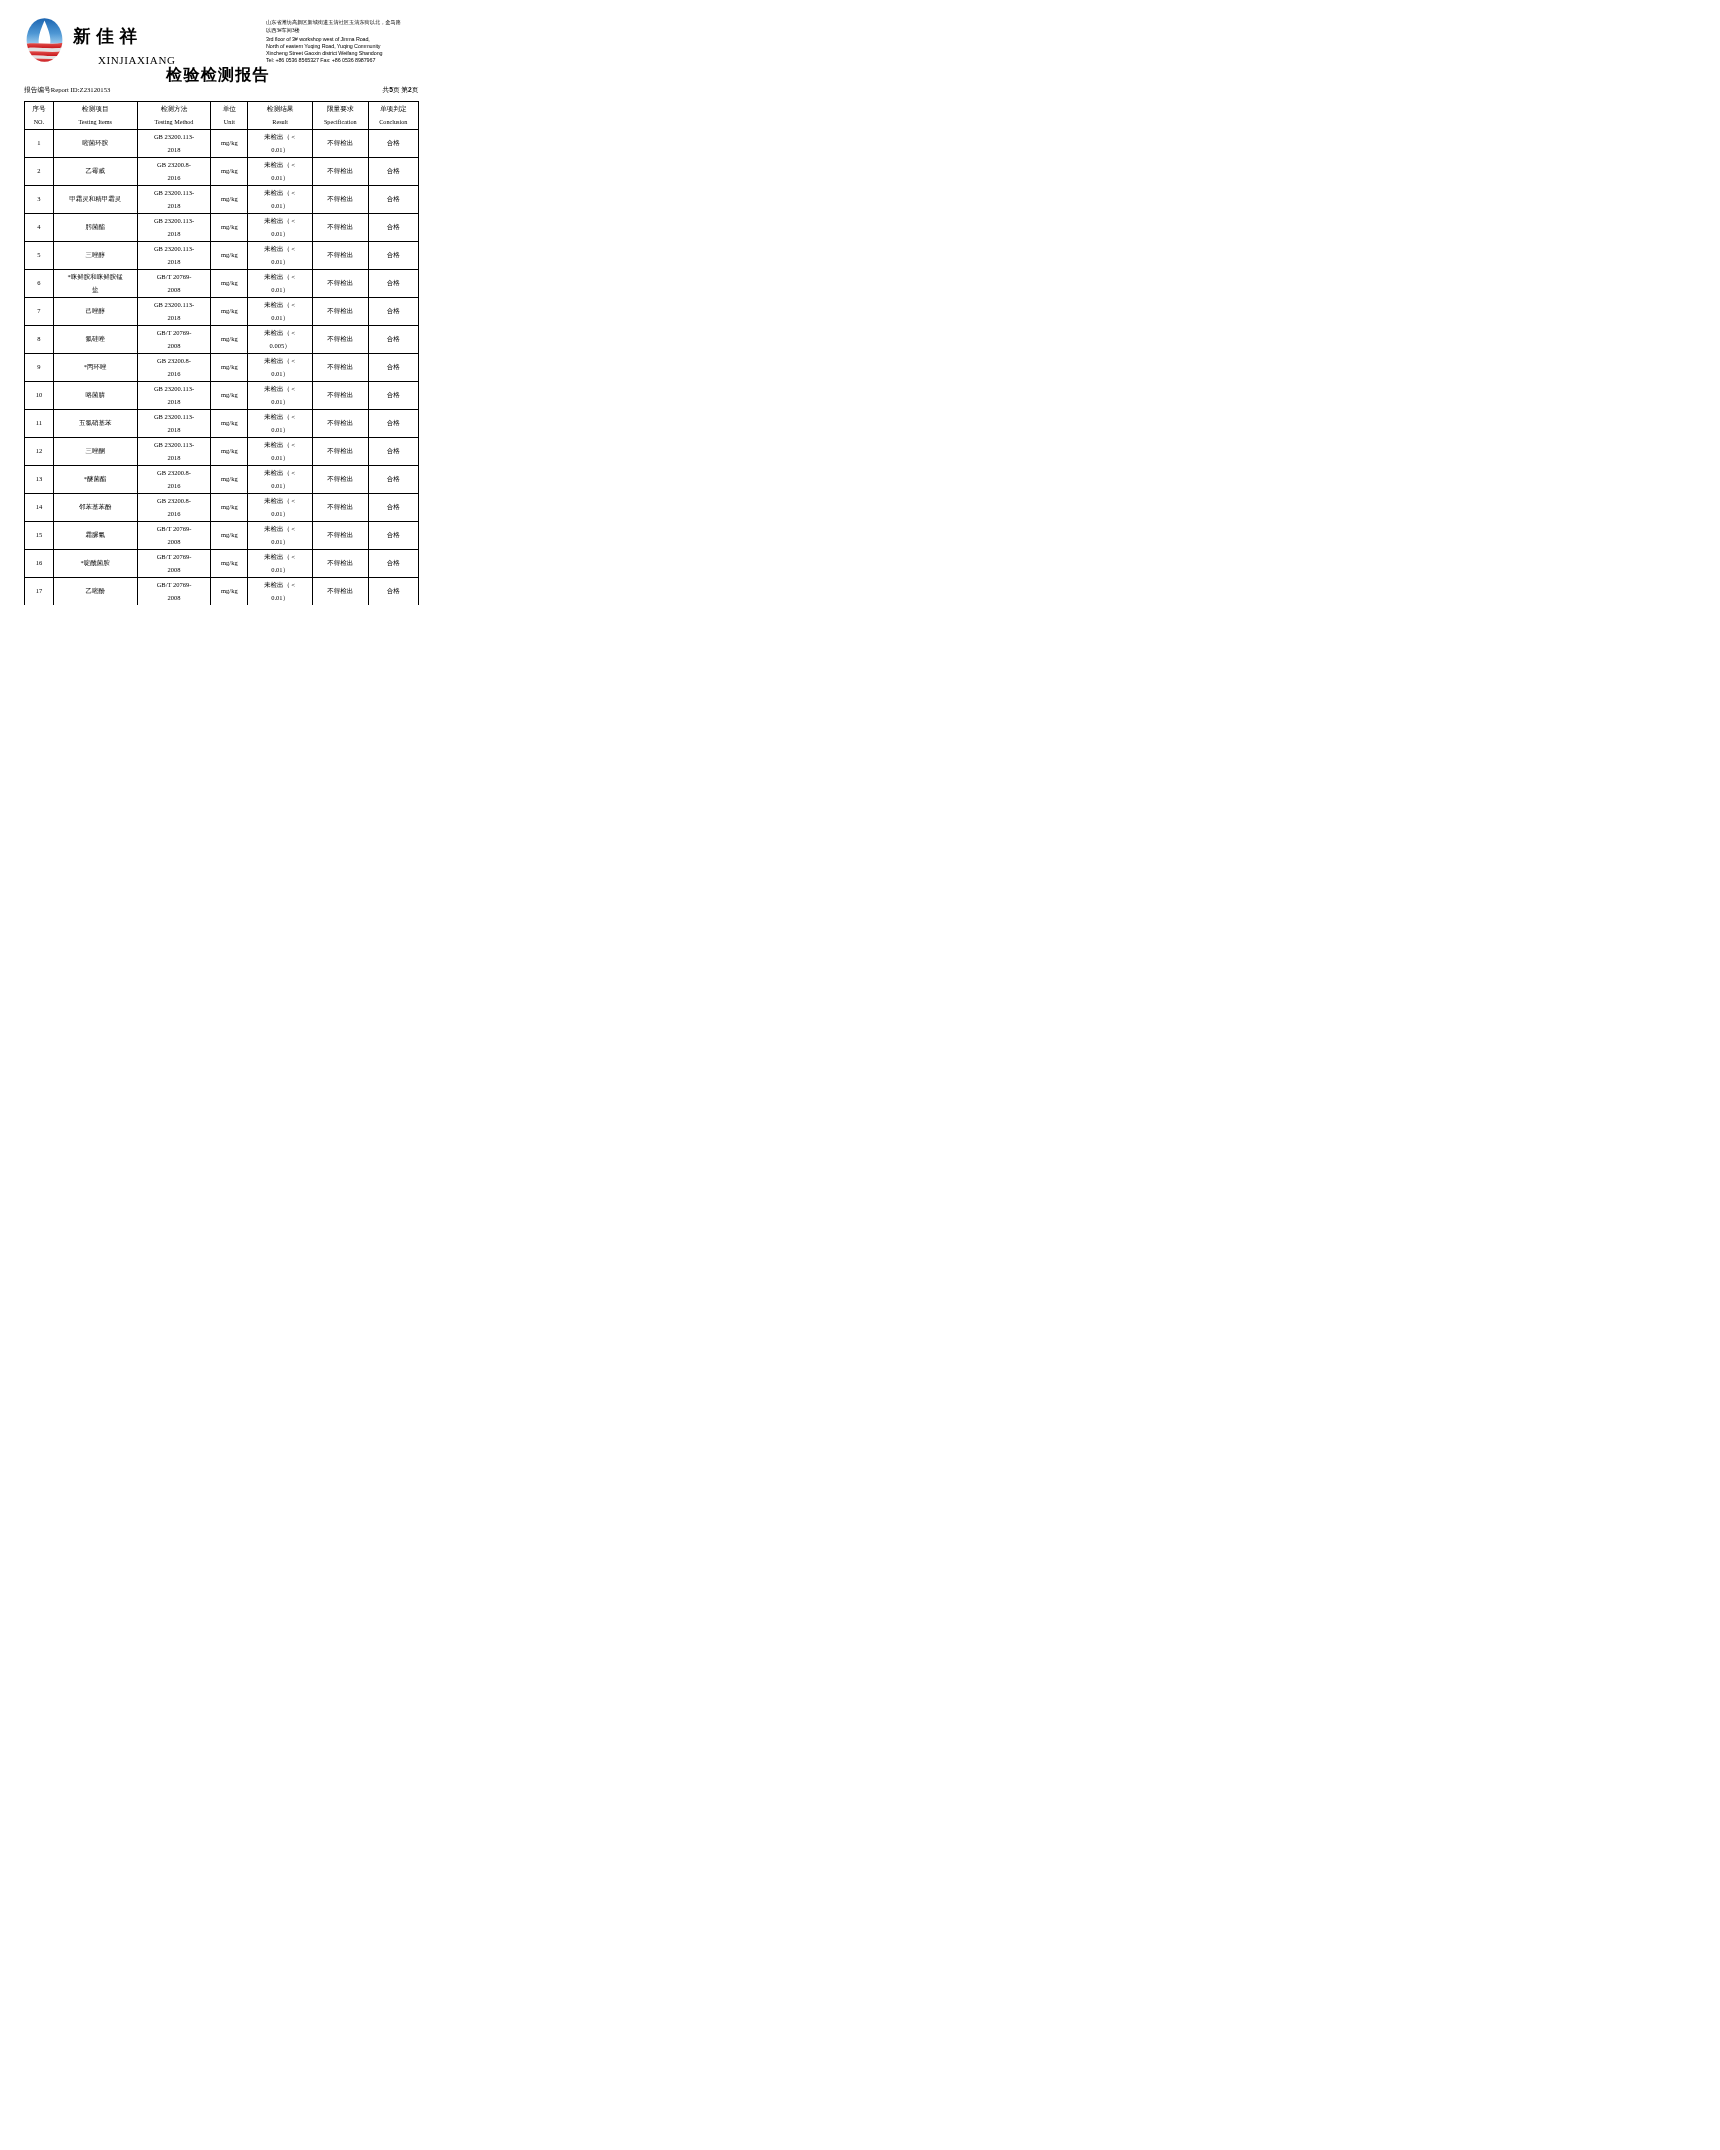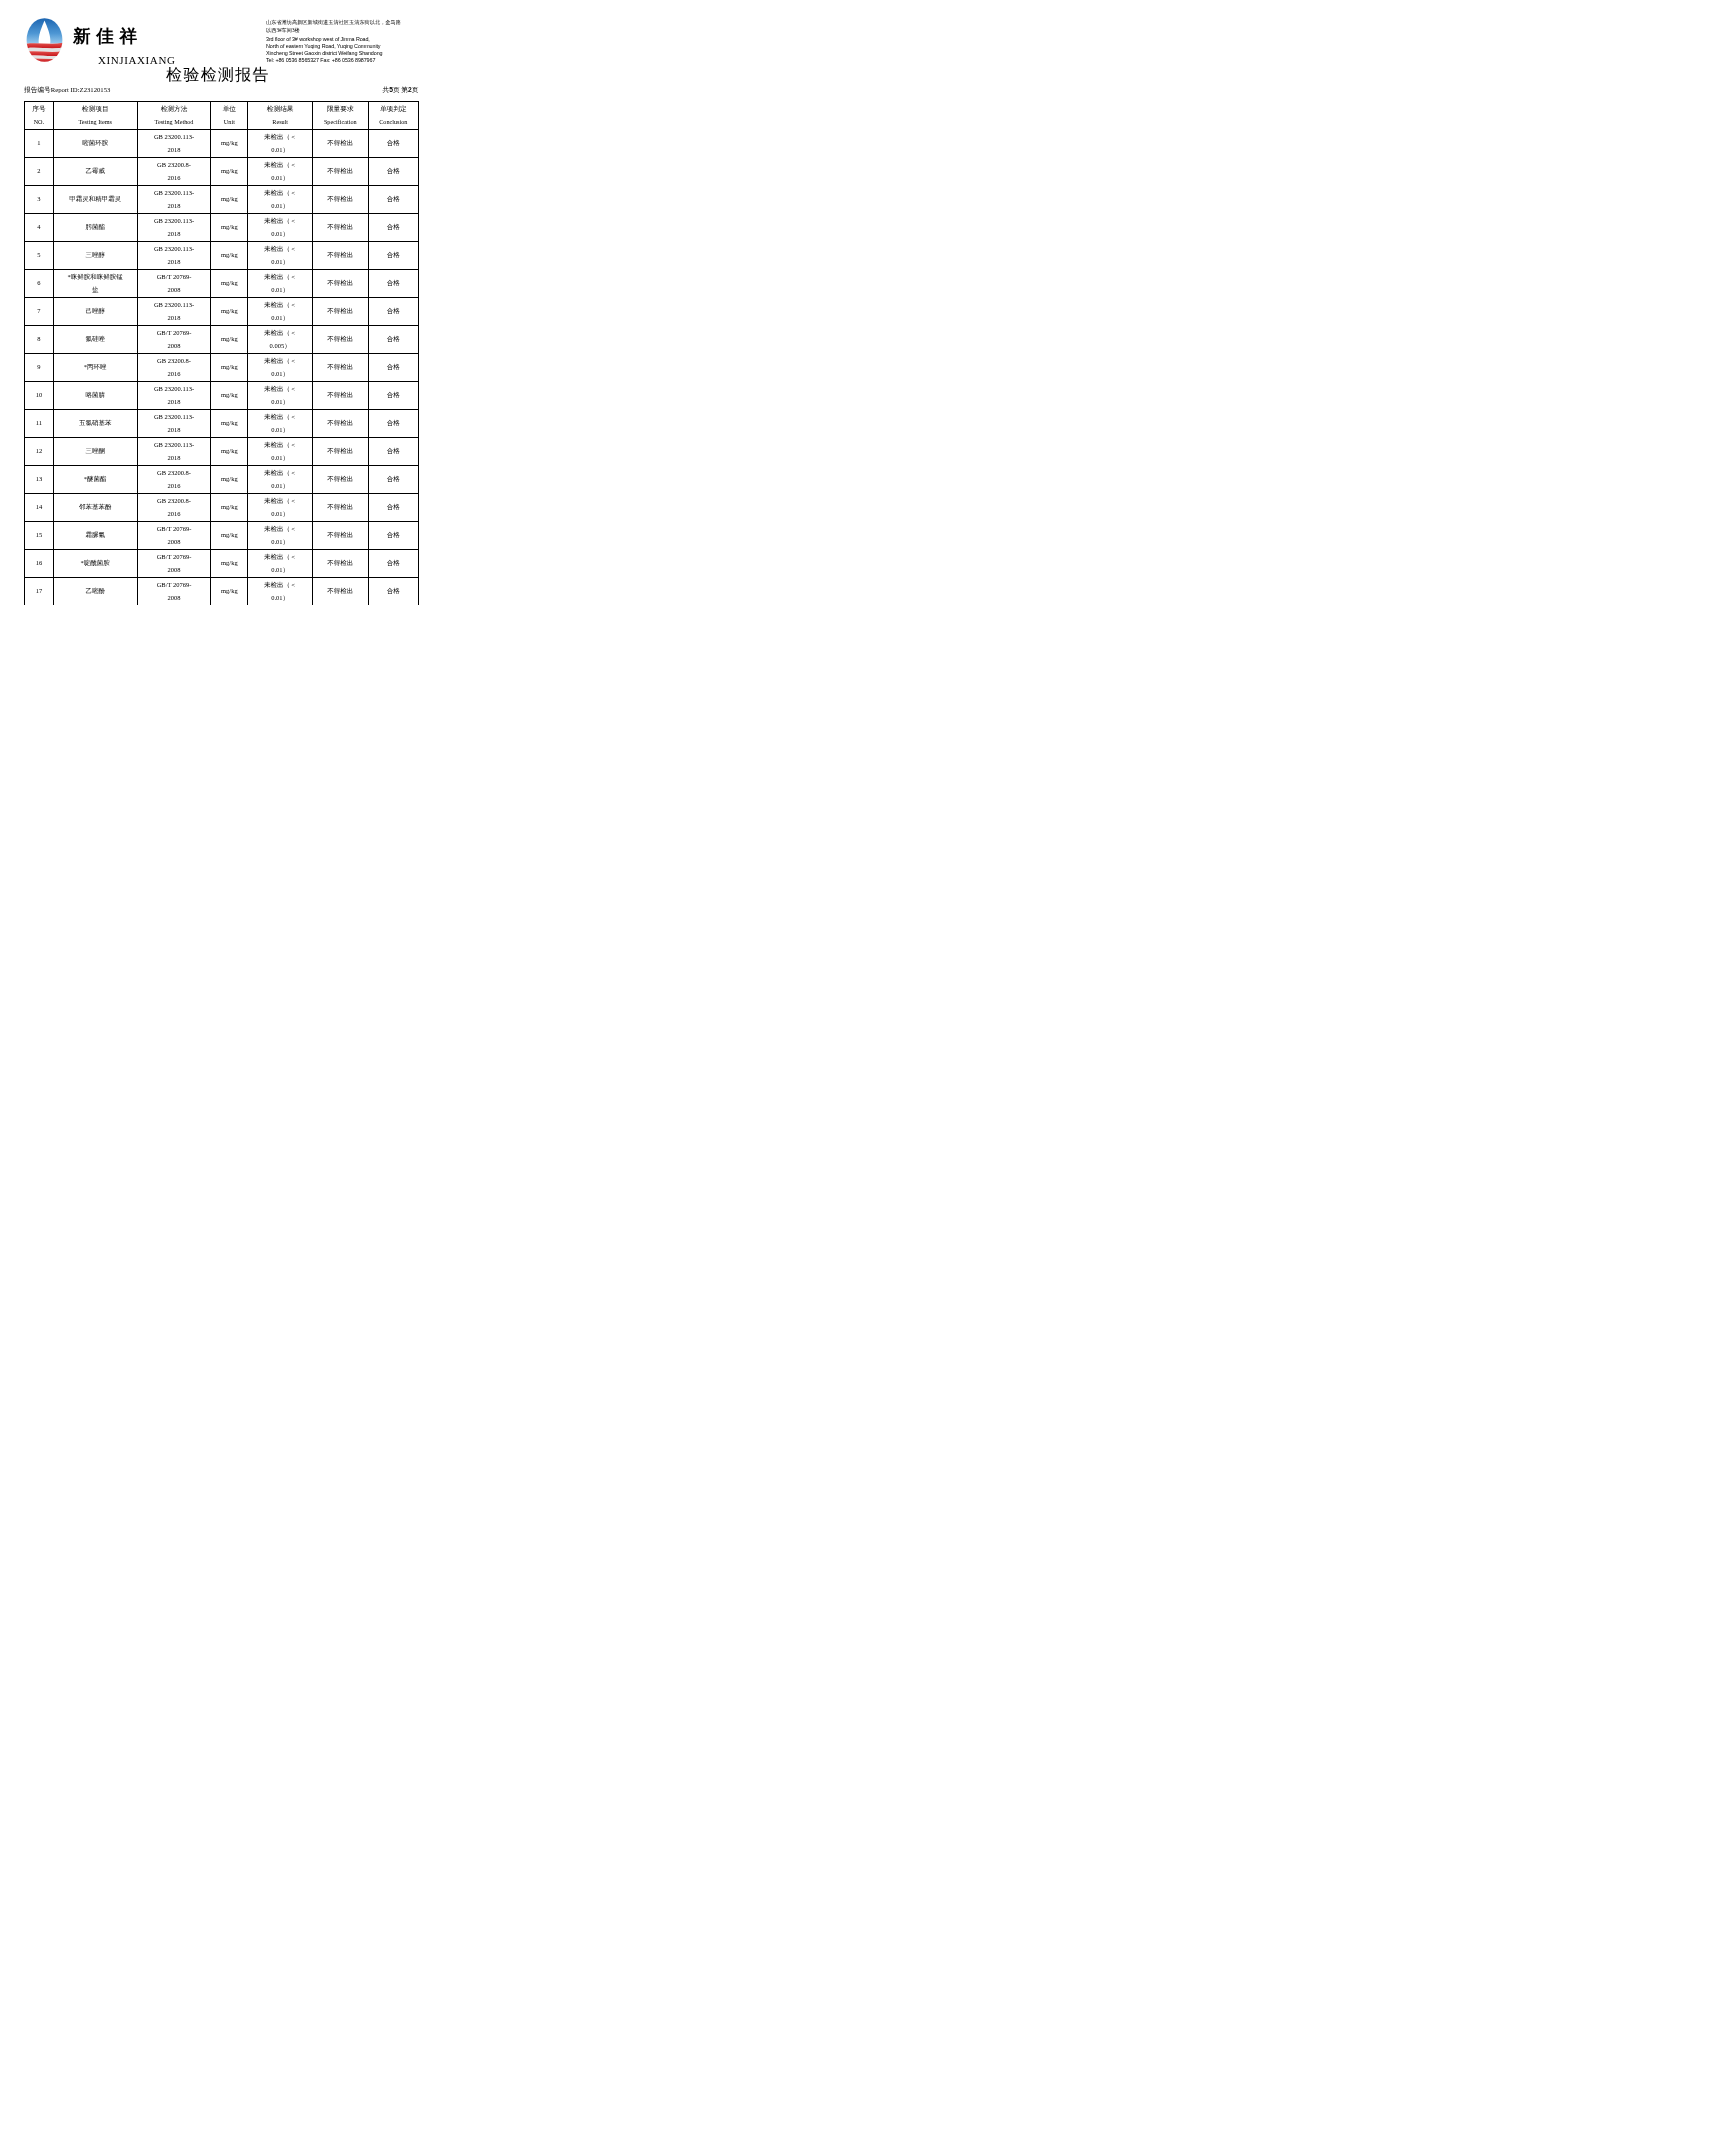--- a/index.html
+++ b/index.html
@@ -22,21 +22,21 @@
     position:absolute;left:266px;top:19px;width:151px;
     font-size:5.2px;line-height:7.5px;white-space:pre-line;
   }
   .addr-en{
     position:absolute;left:266px;top:36px;width:155px;
     font-family:"Liberation Sans","DejaVu Sans",sans-serif;
     font-size:5.4px;line-height:7px;letter-spacing:-0.1px;white-space:pre-line;
   }
   .doc-title{
     position:absolute;top:65px;left:50.7%;transform:translateX(-50%);
-    font-size:16px;font-weight:normal;letter-spacing:1.3px;white-space:nowrap;
+    font-size:16px;font-weight:bold;letter-spacing:1.3px;white-space:nowrap;
   }
   .report-line{position:absolute;left:24px;top:86px;font-size:6.7px;white-space:nowrap;}
   .pagination{position:absolute;right:11.6px;top:86px;font-size:6.7px;white-space:nowrap;}
   .page-num{font-family:"Liberation Sans","DejaVu Sans",sans-serif;font-weight:bold;}
   
   table.report{
     position:absolute;left:24px;top:101px;width:395px;
     border-collapse:collapse;table-layout:fixed;
   }
   table.report td,table.report th{

